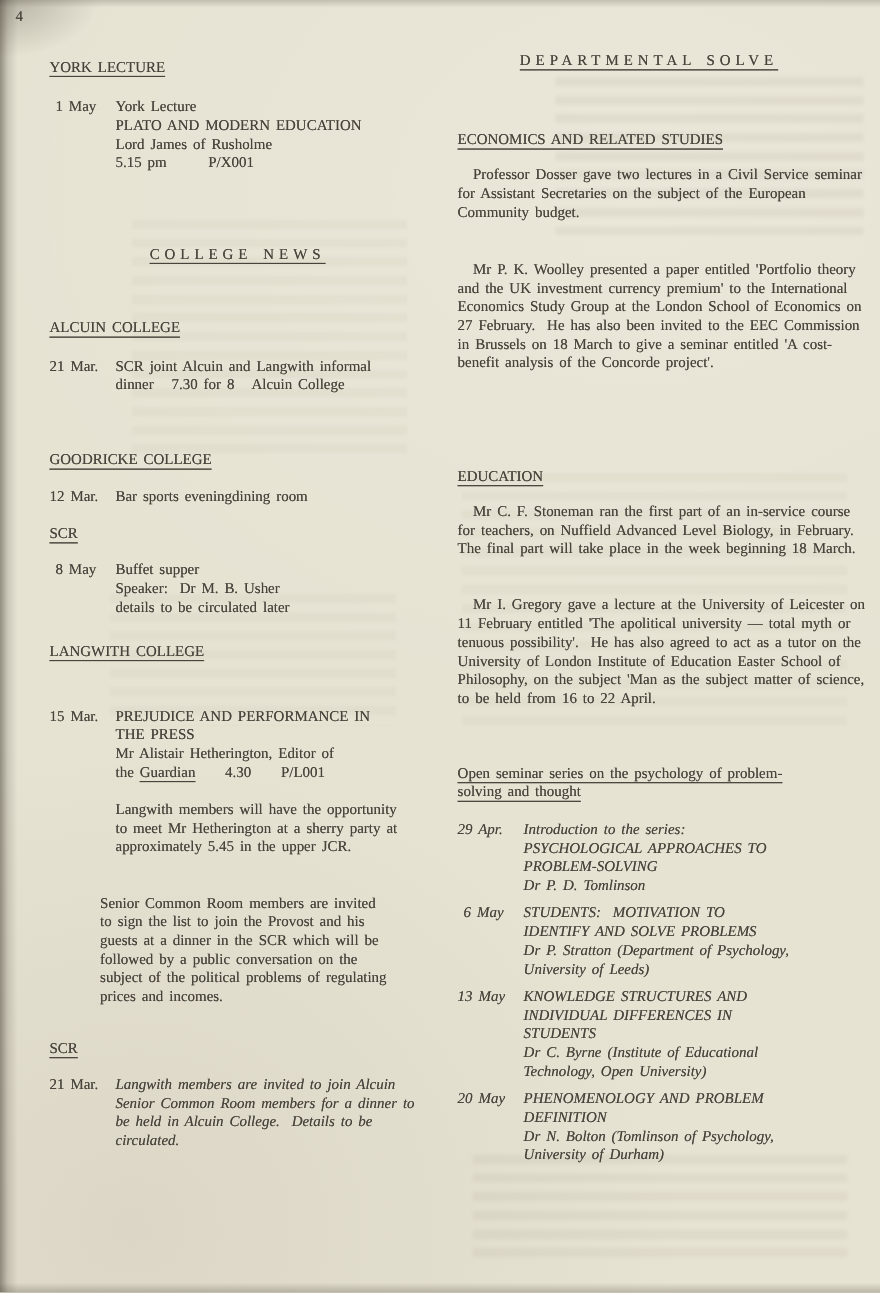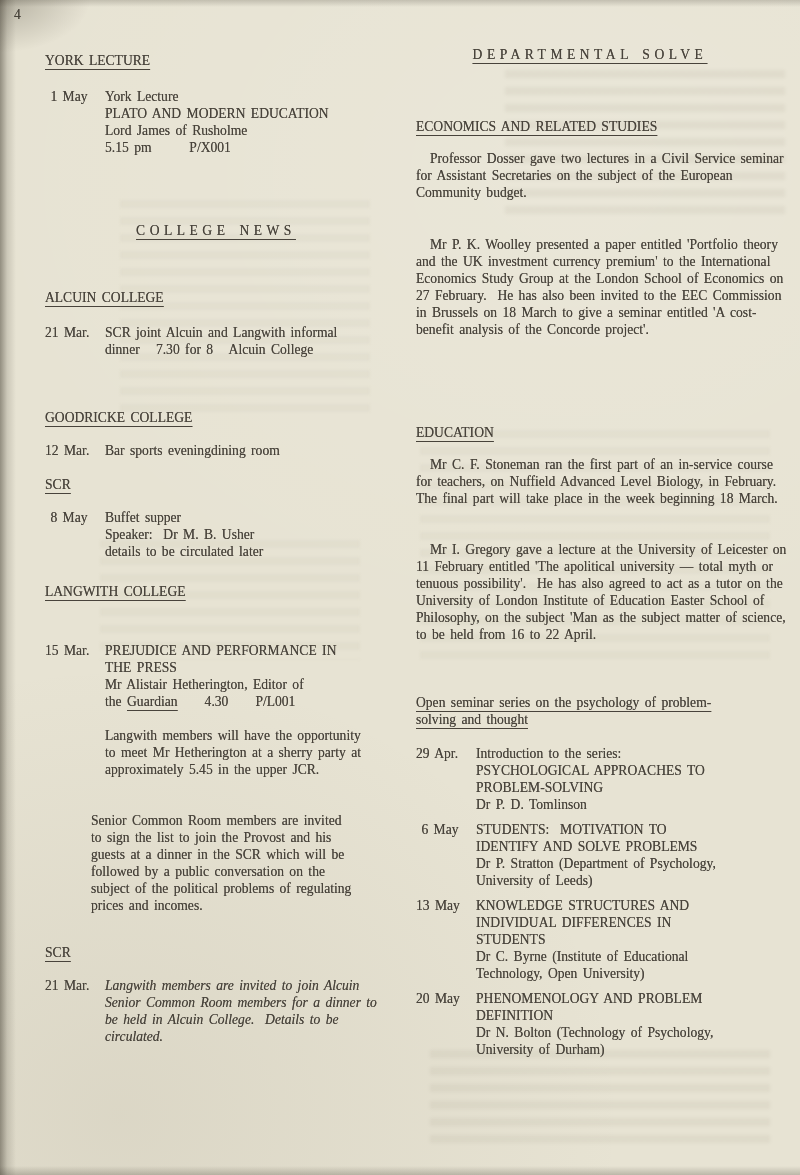--- a/index.html
+++ b/index.html
@@ -33,21 +33,21 @@
   .tdu { text-decoration:underline; text-underline-offset:3.5px; text-decoration-thickness:1.3px; }
   .sp  { letter-spacing:4.5px; }
   .center { text-align:center; }
   .row { display:flex; align-items:flex-start; }
   .date { white-space:pre; flex:0 0 60px; }
   .txt  { flex:1 1 auto; }
   .pre  { white-space:pre; }
   .para { white-space:pre-wrap; }
   .indent { text-indent:14px; }
   .between { display:flex; justify-content:flex-start; }
-  .sem-row { margin-bottom:8px; }
+  .sem-row { margin-bottom:8px;font-style:italic; }
 </style>
 </head>
 <body>
 
 <div class="page">
 
   <div class="edge-left"></div>
   <div class="edge-top"></div>
   <div class="edge-bottom"></div>
   <div class="corner-tl"></div>
@@ -174,20 +174,20 @@
         <div>Dr C. Byrne (Institute of Educational</div>
         <div>Technology, Open University)</div>
       </div>
     </div>
 
     <div class="row sem-row">
       <div class="date">20 May</div>
       <div class="txt">
         <div>PHENOMENOLOGY AND PROBLEM</div>
         <div>DEFINITION</div>
-        <div>Dr N. Bolton (Technology of Psychology,</div>
+        <div>Dr N. Bolton (Tomlinson of Psychology,</div>
         <div>University of Durham)</div>
       </div>
     </div>
 
   </div>
 
 </div>
 
 </body></html>

